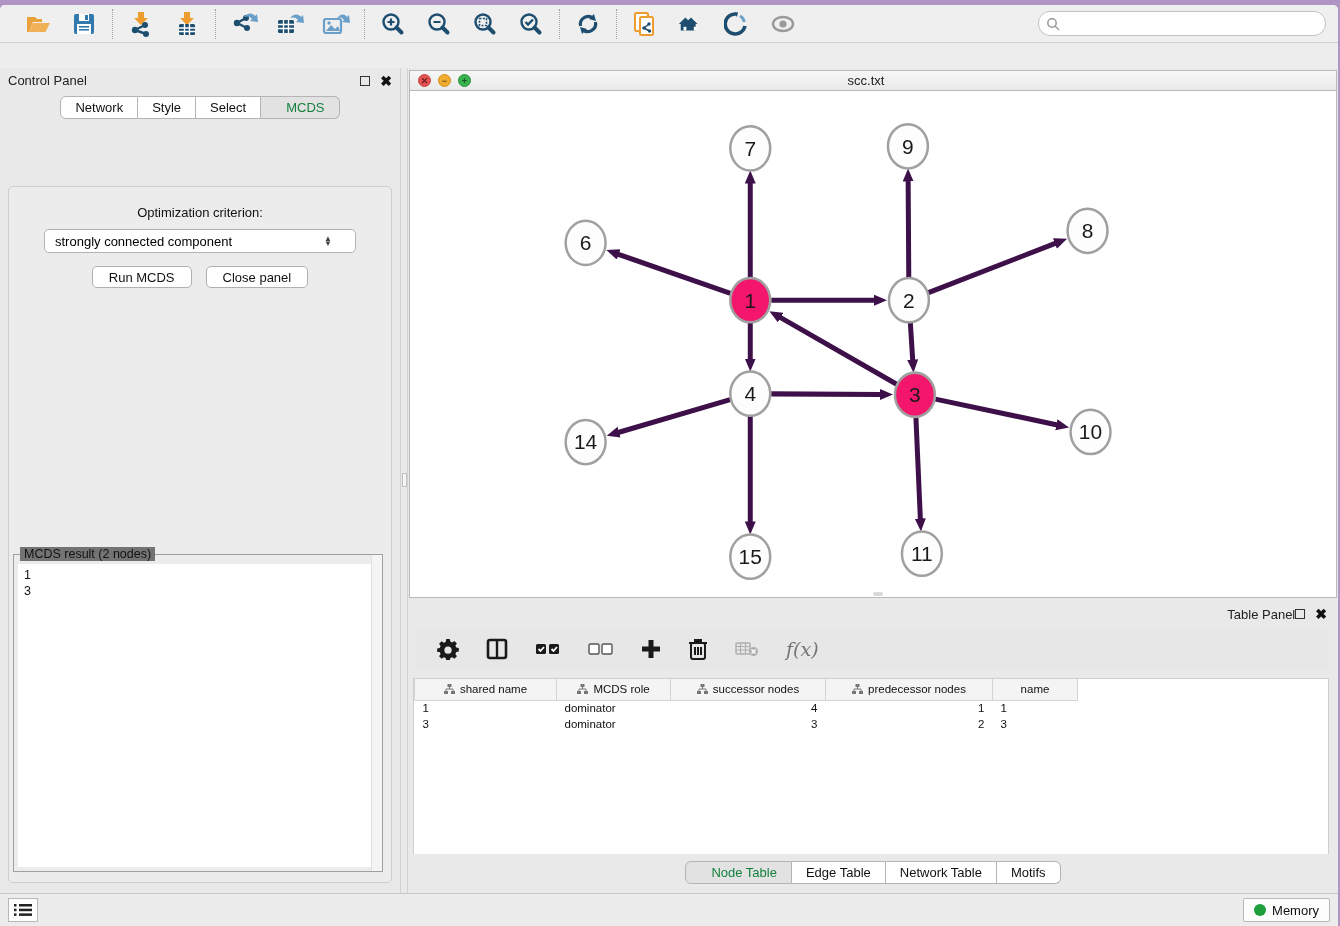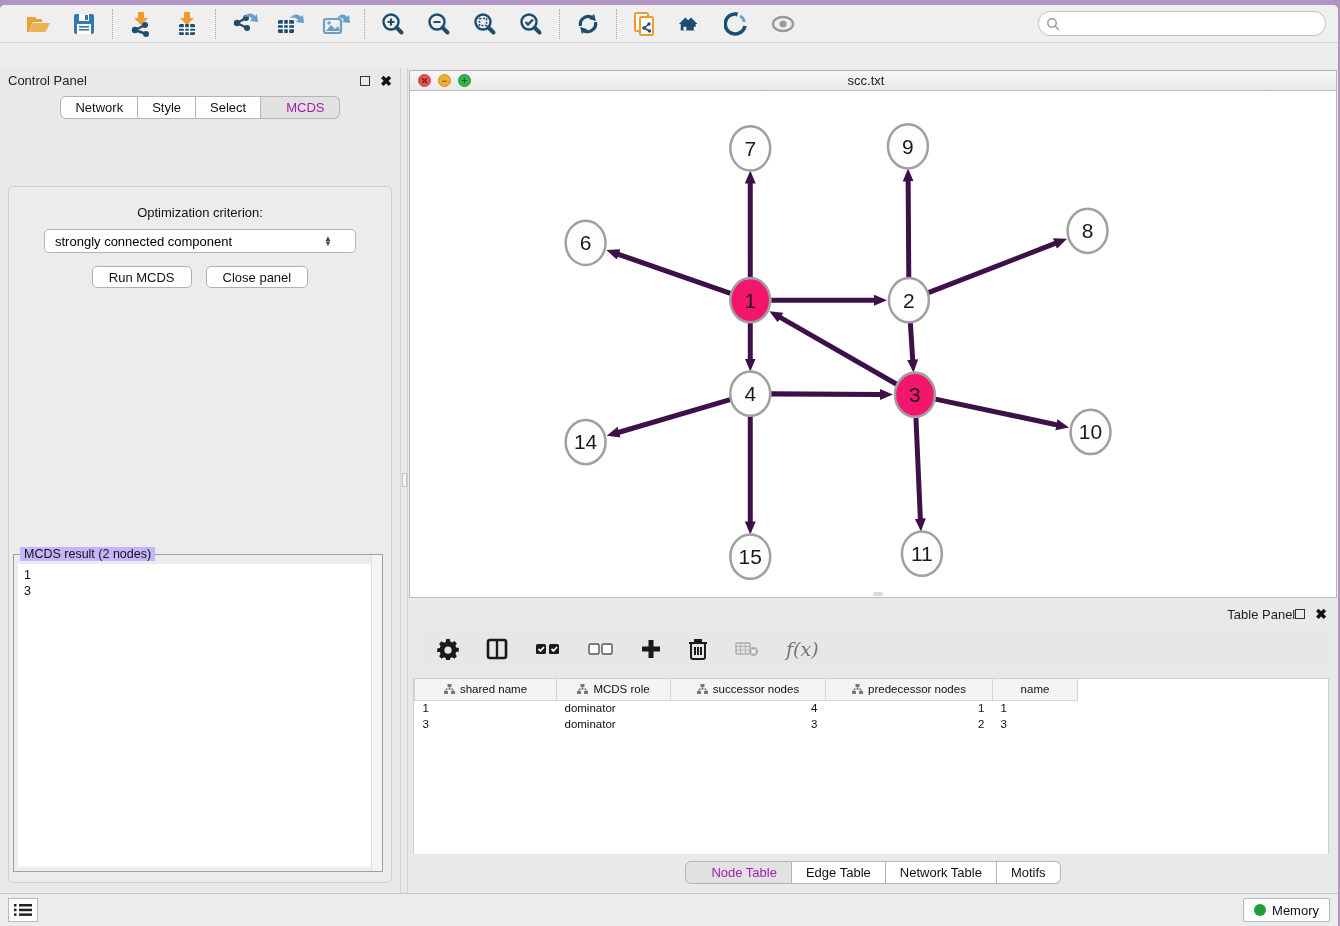--- a/index.html
+++ b/index.html
@@ -33,35 +33,35 @@
   .ctrl { width:400px; background:#e9e9e9; position:relative; flex:none; }
   .panel-head { height:25px; display:flex; align-items:center; padding:0 8px; }
   .panel-title { font-size:13px; color:#222; flex:1; }
   .panel-float { width:10px; height:10px; border:1.5px solid #333; margin-right:10px; }
   .panel-close { font-size:14px; font-weight:bold; color:#111; line-height:10px; }
   .tabsrow { display:flex; justify-content:center; position:relative; z-index:2; margin-top:3px; }
   .tab { height:23px; padding:0 14px; background:#fff; border:1px solid #b4b4b4; border-left-width:0;
          font-size:13px; display:flex; align-items:center; color:#111; }
   .tab:first-child { border-left-width:1px; border-radius:6px 0 0 6px;text-align:center; }
   .tab:last-child { border-radius:0 6px 6px 0; }
-  .tab.active { background:#e2e2e2; color:#a21caf;padding-left:25px; }
+  .tab.active { background:#e2e2e2; color:#15803d;padding-left:25px; }
   .ctrl-box { position:absolute; top:118px; left:8px; right:8px; bottom:10px;
               background:#ececec; border:1px solid #cdcdcd; border-radius:5px; z-index:1; }
   .opt-label { text-align:center; margin-top:18px; font-size:13px; color:#111; }
   .combo { margin:9px auto 0; width:312px; height:24px; background:#fff; border:1px solid #b3b3b3;
            border-radius:5px; display:flex; align-items:center; padding:0 23px 0 10px; font-size:13px; }
   .combo .val { flex:1; }
   .stepper { display:flex; flex-direction:column; align-items:center; line-height:5px; }
   .stepper span { font-size:8px; color:#444; }
   .btnrow { display:flex; justify-content:center; gap:14px; margin-top:13px; }
   .pushbtn { height:22px; padding:0 16px; background:#fff; border:1px solid #b0b0b0; border-radius:5px;
              font-size:13px; color:#111; display:flex; align-items:center; }
   .groupbox { position:absolute; left:4px; right:8px; top:367px; bottom:10px;
               border:1px solid #9f9f9f; background:#ececec; }
-  .groupbox .gb-title { position:absolute; top:-8px; left:6px; background:#c4b5fd; padding:0 4px;
+  .groupbox .gb-title { position:absolute; top:-8px; left:6px; background:#737373; padding:0 4px;
                         font-size:12.5px; color:#111; }
   .gb-text { position:absolute; left:4px; right:4px; top:9px; bottom:4px; background:#fff;
              font-size:12.5px; color:#111; padding:3px 0 0 6px; white-space:pre; line-height:16px; }
   .gb-scroll { position:absolute; right:0; top:0; bottom:0; width:11px; background:#f4f4f4; border-left:1px solid #e0e0e0; }
 
   
   .vdivider { width:8px; background:#e9e9e9; position:relative; flex:none; border-left:1px solid #d2d2d2; border-right:1px solid #d2d2d2;}
   .vdivider .grip { position:absolute; top:405px; left:1px; width:5px; height:14px; background:#f6f6f6; border:1px solid #c0c0c0; }
 
   

